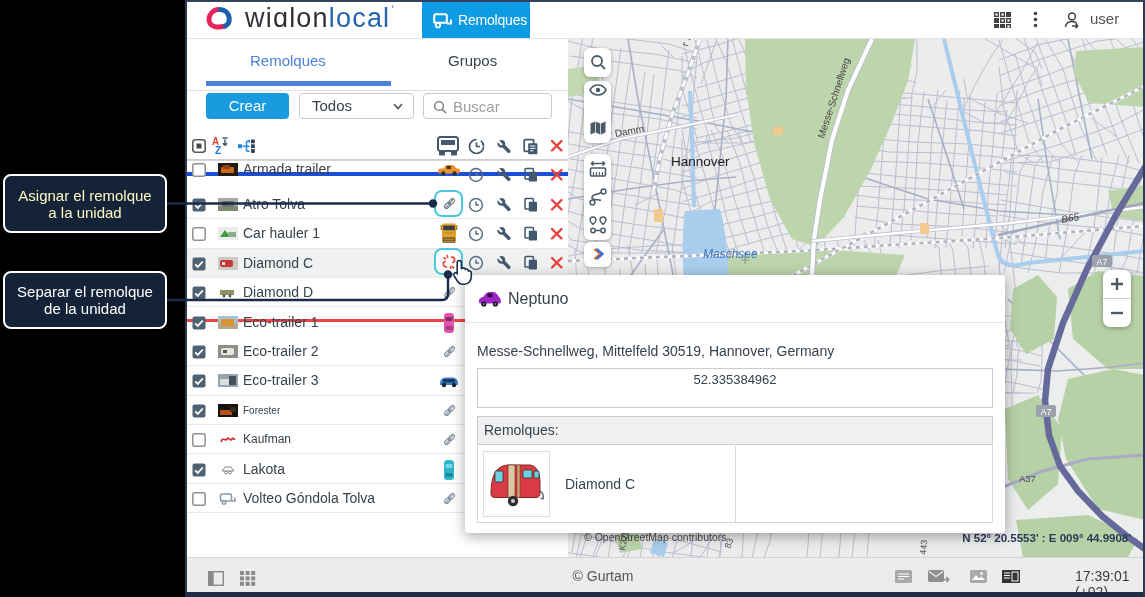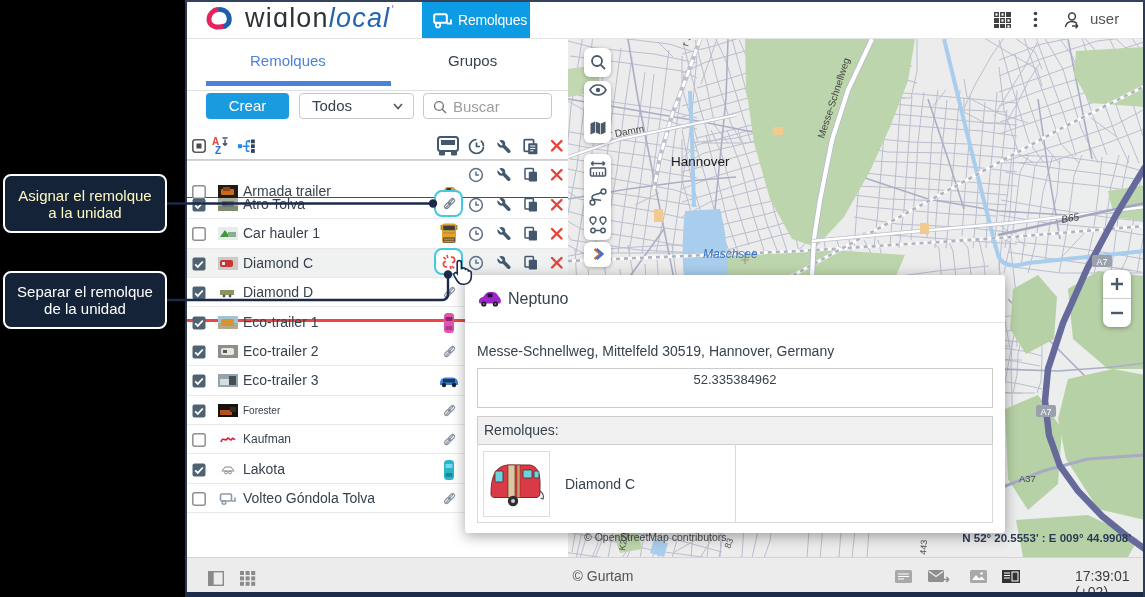--- a/index.html
+++ b/index.html
@@ -7,21 +7,21 @@
 <body>
 <div style="position:absolute;left:185px;top:0;width:960px;height:597px;background:#fff">
   <div style="position:absolute;left:0;top:0;width:960px;height:2px;background:#35425c;z-index:5"></div>
 
 <div style="position:absolute;left:0;top:0;width:960px;height:39px;background:#fff;border-bottom:1px solid #e3e3e3;box-sizing:border-box">
 
 <svg style="position:absolute;left:20px;top:6px" width="28" height="27" viewBox="0 0 28 27">
   <path d="M12.6 3.6 C8.6 4.1 5 7.3 4.1 11.8 C3.3 16 5.6 19.6 9.6 20.6 C12.6 21.4 16.2 21.1 19.4 20.2" fill="none" stroke="#e5245e" stroke-width="5" stroke-linecap="round"></path>
   <path d="M15.4 3.4 C20 3.6 23.7 7.2 24.2 12 C24.6 15.4 23 18.6 20.2 20.1" fill="none" stroke="#1d5fab" stroke-width="5" stroke-linecap="round"></path>
 </svg>
-<div style="position:absolute;left:60px;top:2px;font-size:27px;color:#2f3338;letter-spacing:1.2px">wi<span>ɑ</span>lon<span style="color:#2565ae;font-style:italic">local</span><span style="color:#2565ae;font-size:15px;vertical-align:11px">ʿ</span></div>
+<div style="position:absolute;left:60px;top:2px;font-size:27px;color:#2f3338;letter-spacing:1.2px">wi<span>ɑ</span>lon<span style="color:#2565ae;">local</span><span style="color:#2565ae;font-size:15px;vertical-align:11px">ʿ</span></div>
   <div style="position:absolute;left:237px;top:2px;width:108px;height:36px;background:#0d9ce4;color:#fff;font-size:14px">
     <svg style="position:absolute;left:11px;top:11px" width="20" height="16" viewBox="0 0 20 16">
       <rect x="1.2" y="1.2" width="12.6" height="8.6" rx="1.6" fill="none" stroke="#fff" stroke-width="2"></rect>
       <circle cx="5" cy="12.2" r="2.2" fill="none" stroke="#fff" stroke-width="1.8"></circle>
       <path d="M14 10.5 L18 10.5 L18 6.5" fill="none" stroke="#fff" stroke-width="2"></path>
     </svg>
     <span style="position:absolute;left:36px;top:10px;letter-spacing:-0.2px">Remolques</span>
   </div>
   <svg style="position:absolute;left:809px;top:12px" width="17" height="16" viewBox="0 0 17 16">
     <g fill="none" stroke="#424242" stroke-width="1.4">
@@ -543,21 +543,21 @@
         <path d="M3.2 1.6 L6.8 5.2 L5.2 6.8 L1.6 3.2 C1 4.6 1.4 6.4 2.6 7.5 C3.7 8.6 5.3 8.9 6.6 8.5 L11.5 13.4 C12.2 14.1 13.3 14.1 14 13.4 C14.7 12.7 14.7 11.6 14 10.9 L9.1 6 C9.5 4.7 9.2 3.1 8.1 2 C7 0.9 5.1 0.6 3.2 1.6 Z" fill="#42586e"></path>
       </svg>
       <svg style="position:absolute;left:337px;top:138px" width="18" height="18" viewBox="0 0 18 18">
         <rect x="2.2" y="1.6" width="9.4" height="11.8" rx="0.9" fill="none" stroke="#42586e" stroke-width="1.7"></rect>
         <rect x="6.2" y="5.2" width="9.2" height="11" rx="0.9" fill="#42586e"></rect>
         <path d="M8.2 8 L13.4 8 M8.2 10.4 L13.4 10.4 M8.2 12.8 L11.4 12.8" stroke="#fff" stroke-width="1"></path>
       </svg>
       <svg style="position:absolute;left:365px;top:139px" width="14" height="14" viewBox="0 0 14 14">
         <path d="M2 2 L11.5 11.5 M11.5 2 L2 11.5" stroke="#e8433a" stroke-width="2.4" stroke-linecap="round"></path>
       </svg>
-      <div style="position:absolute;left:0px;top:177px;width:383px;height:21px;border-bottom:1px solid #1d4ed8;box-sizing:border-box">
+      <div style="position:absolute;left:0px;top:155px;width:383px;height:21px;border-bottom:4px solid #1d4ed8;box-sizing:border-box">
         <svg style="position:absolute;left:7px;top:8px" width="14" height="14" viewBox="0 0 14 14">
           <rect x="0.8" y="0.8" width="12.4" height="12.4" rx="2" fill="#fff" stroke="#8f8f8f" stroke-width="1.5"></rect>
         </svg>
         <svg style="position:absolute;left:33px;top:8px" width="20" height="13" viewBox="0 0 20 13">
           <rect width="20" height="13" fill="#231a12"></rect>
           <rect x="3" y="4" width="13" height="6" rx="1" fill="#c96a1e"></rect>
           <rect x="5" y="2" width="7" height="4" fill="#8c4512"></rect>
         </svg>
         <div style="position:absolute;left:58px;top:0;line-height:29px;font-size:14px;color:#37424c">Armada trailer</div>
         <svg style="position:absolute;left:252px;top:9px" width="24" height="12" viewBox="0 0 24 12">

